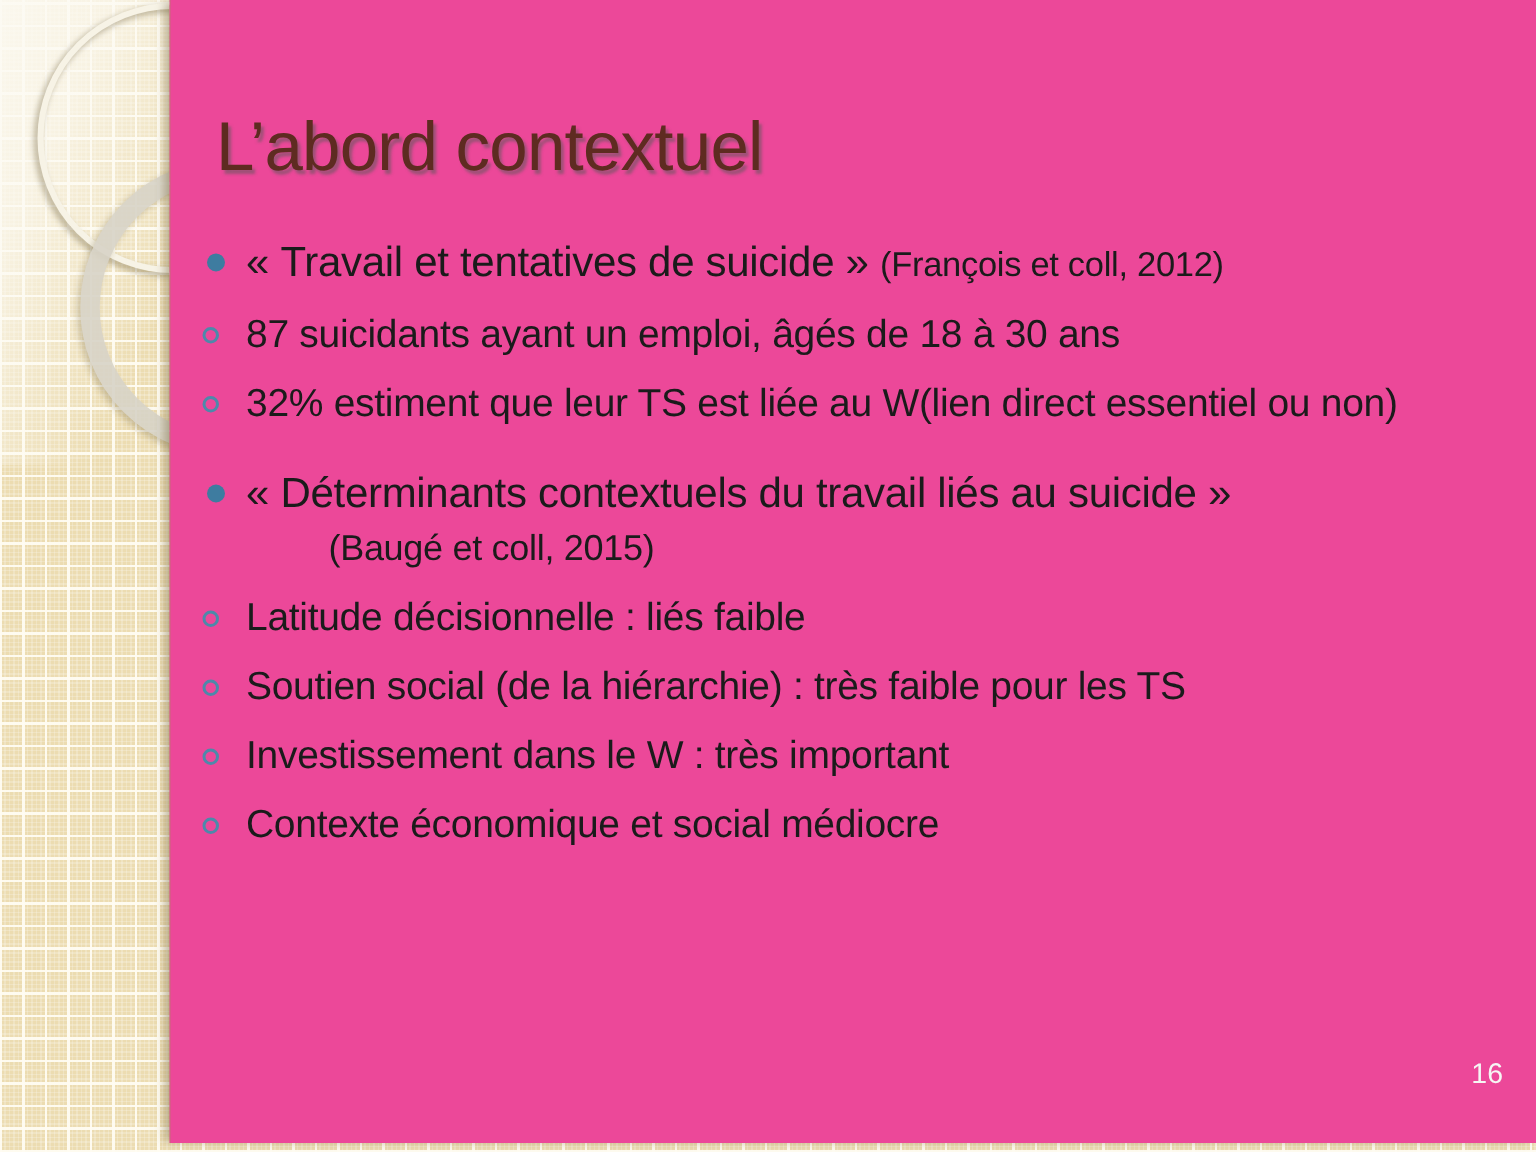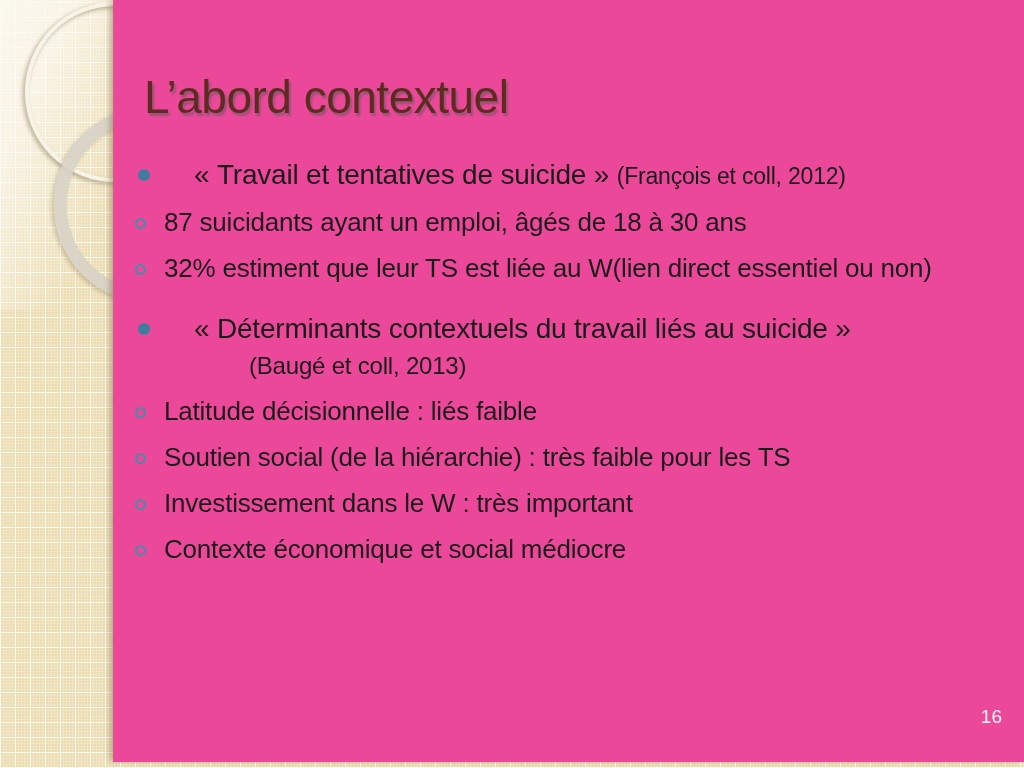--- a/index.html
+++ b/index.html
@@ -53,21 +53,21 @@
 
   
   .content {
     margin: 32px 10px 0 20px;
     width: 860px;
   }
   .item { display: flex; align-items: flex-start; }
   .item .marker { flex: 0 0 30px; display: flex; justify-content: flex-start; }
   .item .text { flex: 1 1 auto; color: #1b1b1b; letter-spacing: -0.2px; }
 
-  .item.l1 { margin-bottom: 10px; gap: 30px; }
+  .item.l1 { margin-bottom: 10px; }
   .item.l1 .text { font-size: 28px; line-height: 37px; }
   .item.l1 .marker .dot {
     width: 12px; height: 12px; border-radius: 50%;
     background: #3e7ca0; margin-top: 13px; margin-left: 4px;
   }
   .item.l1 + .item.l1, .item.l2 + .item.l1 { margin-top: 24px; justify-content: flex-end; }
 
   .item.l2 { margin-bottom: 11px; }
   .item.l2 .text { font-size: 26px; line-height: 35px; }
   .item.l2 .marker .ring {
@@ -115,21 +115,21 @@
       <div class="item l2">
         <span class="marker">
           <span class="ring"></span>
         </span>
         <span class="text">32% estiment que leur TS est liée au W(lien direct essentiel ou non)</span>
       </div>
       <div class="item l1">
         <span class="marker">
           <span class="dot"></span>
         </span>
-        <span class="text">«&nbsp;Déterminants contextuels du travail liés au suicide&nbsp;»<div class="cite-line">(Baugé et coll, 2013)</div></span>
+        <span class="text">«&nbsp;Déterminants contextuels du travail liés au suicide&nbsp;»<div class="cite-line">(Baugé et coll, 2015)</div></span>
       </div>
       <div class="item l2">
         <span class="marker">
           <span class="ring"></span>
         </span>
         <span class="text">Latitude décisionnelle : liés faible</span>
       </div>
       <div class="item l2">
         <span class="marker">
           <span class="ring"></span>

